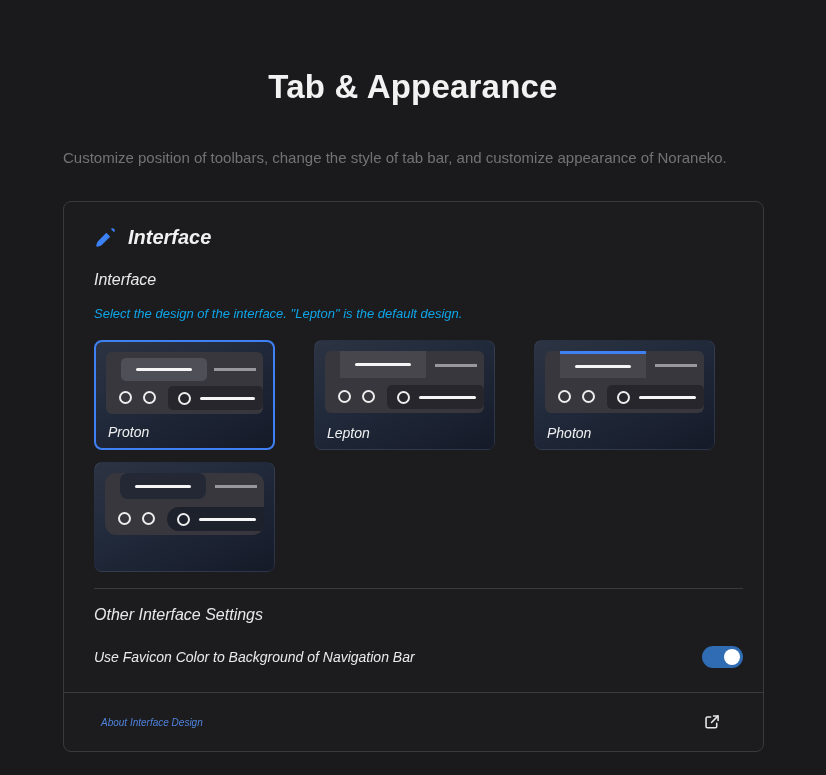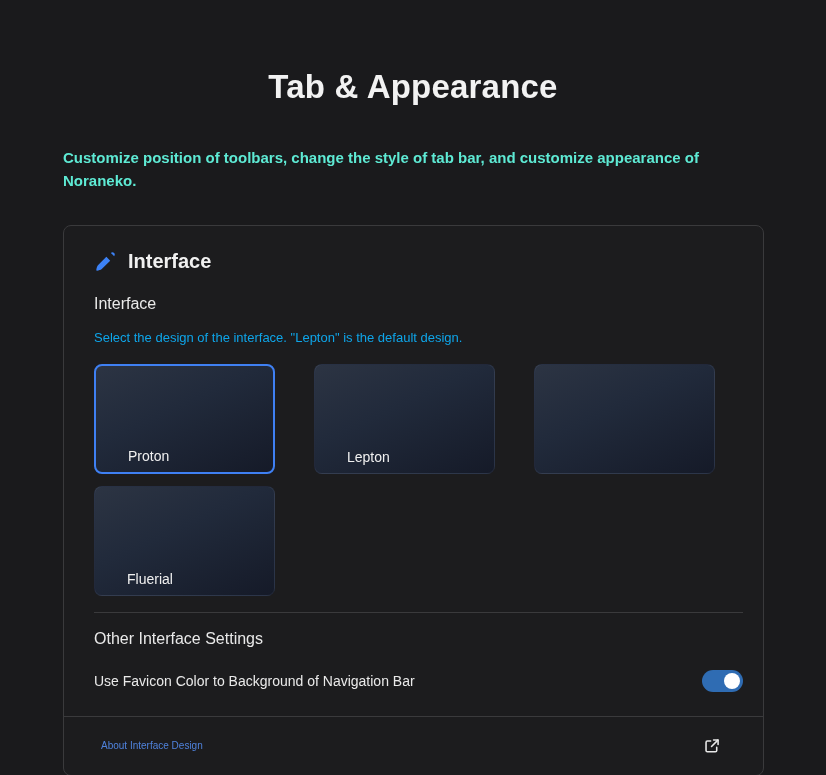--- a/index.html
+++ b/index.html
@@ -20,30 +20,30 @@
     font-weight:600;
     color:#f2f2f2;
     letter-spacing:.2px;
   }
 
   .page-desc {
     margin:40px 63px 0;
     max-width:664px;
     font-size:15px;
     line-height:1.55;
-    color:#5eead4;
-    font-weight:bold;
+    color:#737373;
   }
 
   .card {
     margin:32px 62px 0 63px;
     width:701px;
     background:#1c1c1e;
     border:1px solid #3a3a3c;
     border-radius:8px;
+    font-style:italic;
   }
 
   .card-body { padding:24px 20px 14px 30px; }
 
   .card-header { display:flex; align-items:center; gap:11px; }
   .card-header .hdr-icon { width:23px; height:23px; display:flex; }
   .card-header .hdr-title { font-size:20px; font-weight:600; color:#f1f1f1; }
 
   .section-title { margin-top:22px; font-size:16px; color:#e9e9e9; }
   .section-desc  { margin-top:17px; font-size:13px; color:#0ea5e9; }
@@ -54,21 +54,21 @@
     display:grid;
     grid-template-columns:repeat(3,181px);
     column-gap:39px;
     row-gap:12px;
   }
   .design-card {
     height:110px;
     border-radius:8px;
     border:1px solid rgba(120,140,180,.12);
     background:linear-gradient(155deg,#2c3443 0%,#212a3b 42%,#151a28 100%);
-    display:flex; flex-direction:row;
+    display:flex; flex-direction:column;
     cursor:pointer;
     overflow:hidden;
   }
   .design-card.selected { border:2px solid var(--accent); }
 
   .mockup {
     margin:10px 10px 0;
     height:62px;
     background:#37373d;
     border-radius:6px;
@@ -229,41 +229,41 @@
             </div>
           <div class="navrow">
               <div class="circle c1"></div>
               <div class="circle c2"></div>
             <div class="urlbar">
                 <div class="circle"></div>
                 <div class="dash url-dash"></div>
               </div>
           </div>
         </div>
+        <div class="design-label">Photon</div>
       </div>
 
 
       <div class="design-card fluerial">
         <div class="mockup">
           <div class="tabrow">
               <div class="tab">
                 <div class="dash tab-dash"></div>
               </div>
               <div class="inactive-dash"></div>
             </div>
           <div class="navrow">
               <div class="circle c1"></div>
               <div class="circle c2"></div>
             <div class="urlbar">
                 <div class="circle"></div>
                 <div class="dash url-dash"></div>
               </div>
           </div>
         </div>
-        <div class="design-label">Fluerial</div>
       </div>
 
     </div>
 
     <div class="divider"></div>
 
     <div class="other-title">Other Interface Settings</div>
 
     <div class="toggle-row">
       <span class="toggle-label">Use Favicon Color to Background of Navigation Bar</span>

